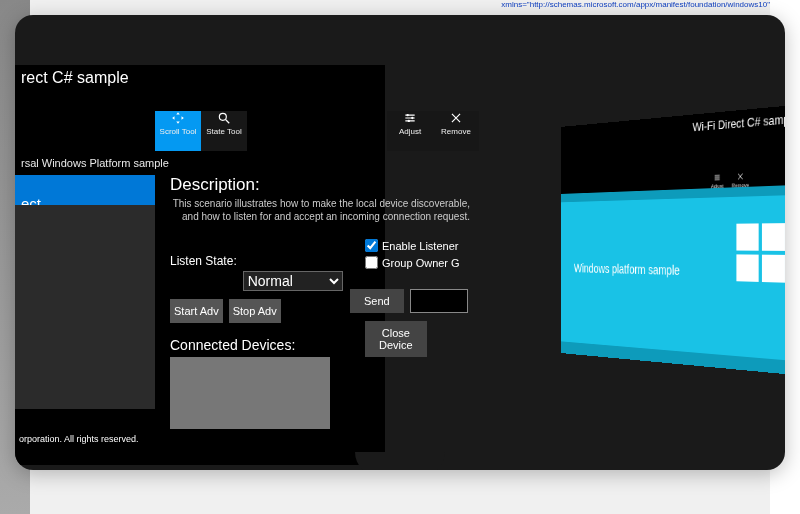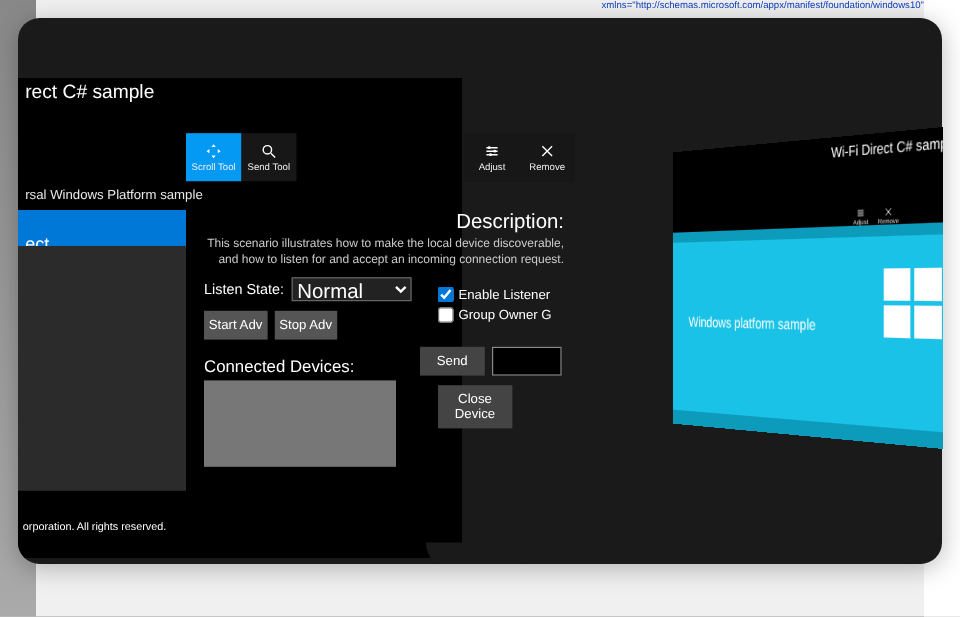--- a/index.html
+++ b/index.html
@@ -18,29 +18,29 @@
   }
   .title-left { position:absolute; left:0; top:0; font-size:16px; font-weight:300; padding:4px 6px; white-space:nowrap; }
   .subtitle-left { position:absolute; left:0; top:92px; font-size:11px; color:#e8e8e8; padding:0 6px; white-space:nowrap; }
   .sel-item { position:absolute; left:0; top:110px; width:140px; height:30px; background:#0078d7; color:#fff; font-size:15px; font-weight:300; padding:20px 6px; }
   .below-block { position:absolute; left:0; top:140px; width:140px; height:204px; background:#2b2b2b; }
   .copyright { position:absolute; left:0; top:332px; font-size:9px; color:#fff; padding:2px 4px; background:#000; white-space:nowrap;margin-top:35px;}
   .toolbar {
     position: absolute; left: 140px; top: 46px; height: 40px; display:flex; align-items:center;
     background:#171717;
   }
-  .tb-item { width:46px; height:40px; display:flex; flex-direction:column; align-items:center; justify-content:center; font-size:8px; color:#eee; gap:2px; }
+  .tb-item { width:46px; height:40px; display:flex; flex-direction:column; align-items:center; font-size:8px; color:#eee; gap:2px; }
   .tb-item.active { background:#0499f2; }
   .tb-item svg { width:14px; height:14px; }
   .tb-right { position:absolute; left:372px; top:46px; height:40px; display:flex; background:#171717; }
   .content { position:absolute; left:155px; top:110px; width:300px; color:#fff; }
-  .desc-h { font-size:17px; font-weight:300;text-align:right; }
+  .desc-h { font-size:17px; font-weight:300; }
   .desc-p { font-size:10px; color:#ccc; line-height:1.3; margin-top:2px;text-align:right; }
   .row { display:flex; align-items:center; gap:6px; margin-top:8px; font-size:12px; }
-  select { background:#222; color:#fff; border:1px solid #666; font-size:17px; height:20px; width:100px; }
+  select { background:#222; color:#fff; border:1px solid #666; font-size:14px; height:20px; width:100px;margin-top:40px; }
   .btn { background:#555; color:#fff; border:none; font-size:11px; padding:6px 4px; cursor:pointer; }
   .btn2 { background:#444; color:#fff; border:none; font-size:11px; padding:6px 14px; cursor:pointer; }
   .cb-row { position:absolute; left:350px; top:174px; color:#fff; font-size:11px; }
   .cb-row label { display:flex; align-items:center; gap:4px; margin-bottom:4px; white-space:nowrap; }
   input[type=checkbox]{ width:13px; height:13px; accent-color:#0078d7; }
   .conn-label { font-size:14px; font-weight:300; margin-top:14px; }
   .conn-box { width:160px; height:72px; background:#777; margin-top:4px; }
   .send-row { position:absolute; left:335px; top:224px; display:flex; gap:6px; }
   .txt { width:58px; height:24px; background:#000; border:1px solid #888; }
   .close-row { position:absolute; left:350px; top:256px;text-decoration:underline; }
@@ -79,21 +79,21 @@
         <svg viewBox="0 0 24 24">
             <path fill="#fff" d="M12 2l3 4H9zM12 22l-3-4h6zM2 12l4-3v6zM22 12l-4 3V9z"></path>
           </svg>
         <span>Scroll Tool</span>
       </div>
       <div class="tb-item">
         <svg viewBox="0 0 24 24">
             <circle cx="10" cy="10" r="6" stroke="#fff" stroke-width="2" fill="none"></circle>
             <line x1="15" y1="15" x2="21" y2="21" stroke="#fff" stroke-width="2"></line>
           </svg>
-        <span>Send Tool</span>
+        <span>State Tool</span>
       </div>
     </div>
     <div class="tb-right">
       <div class="tb-item">
         <svg viewBox="0 0 24 24">
             <path stroke="#fff" stroke-width="2" fill="none" d="M4 7h16M4 12h16M4 17h16"></path>
             <circle cx="8" cy="7" r="2" fill="#fff"></circle>
             <circle cx="16" cy="12" r="2" fill="#fff"></circle>
             <circle cx="10" cy="17" r="2" fill="#fff"></circle>
           </svg>

